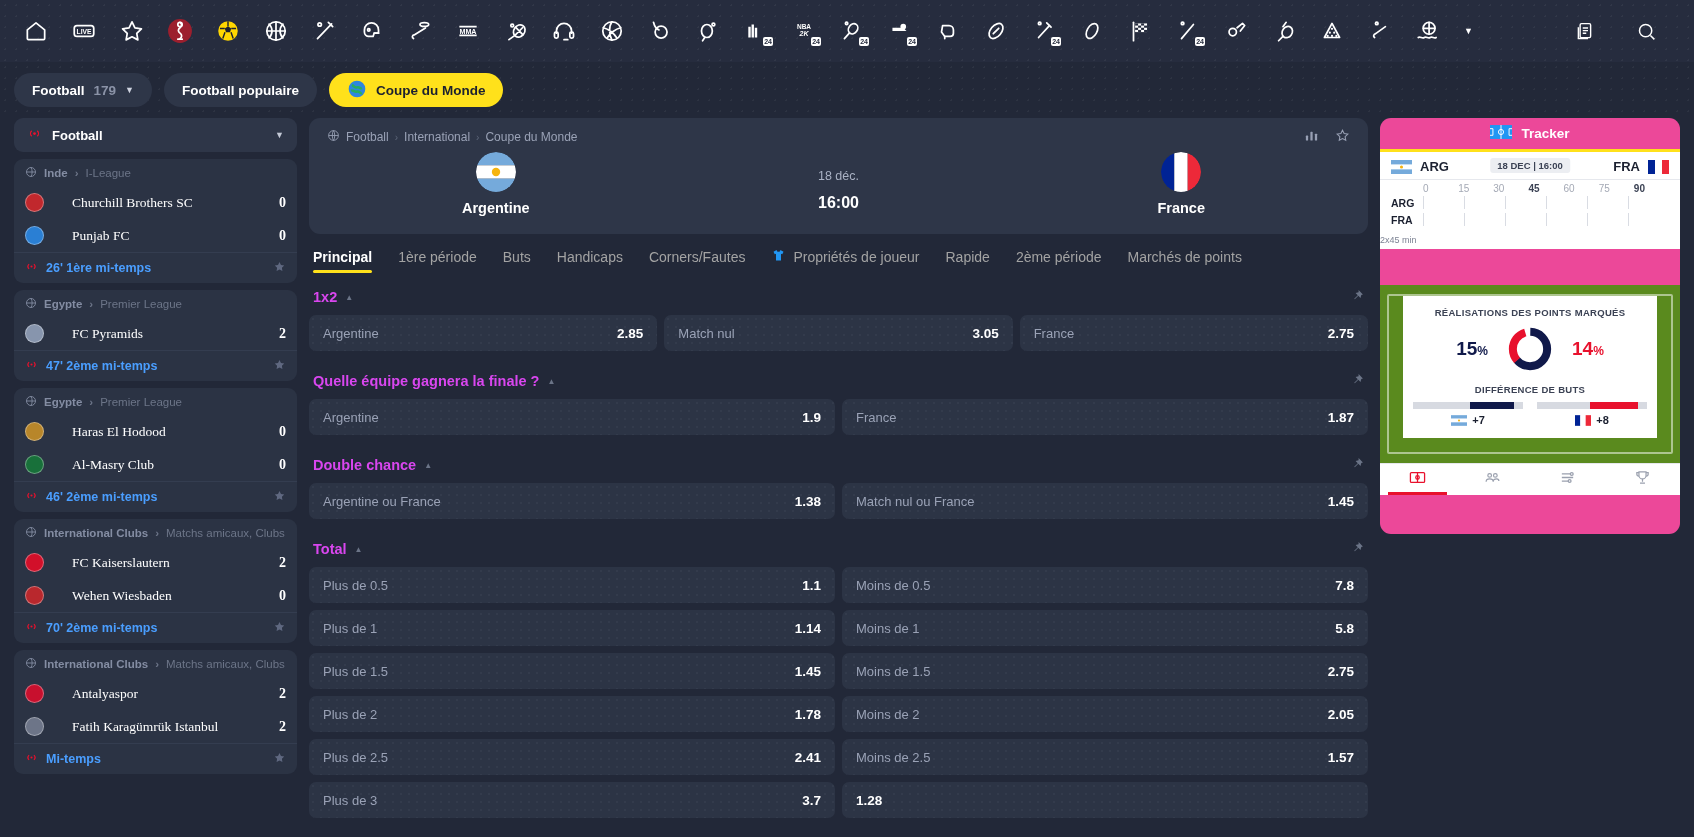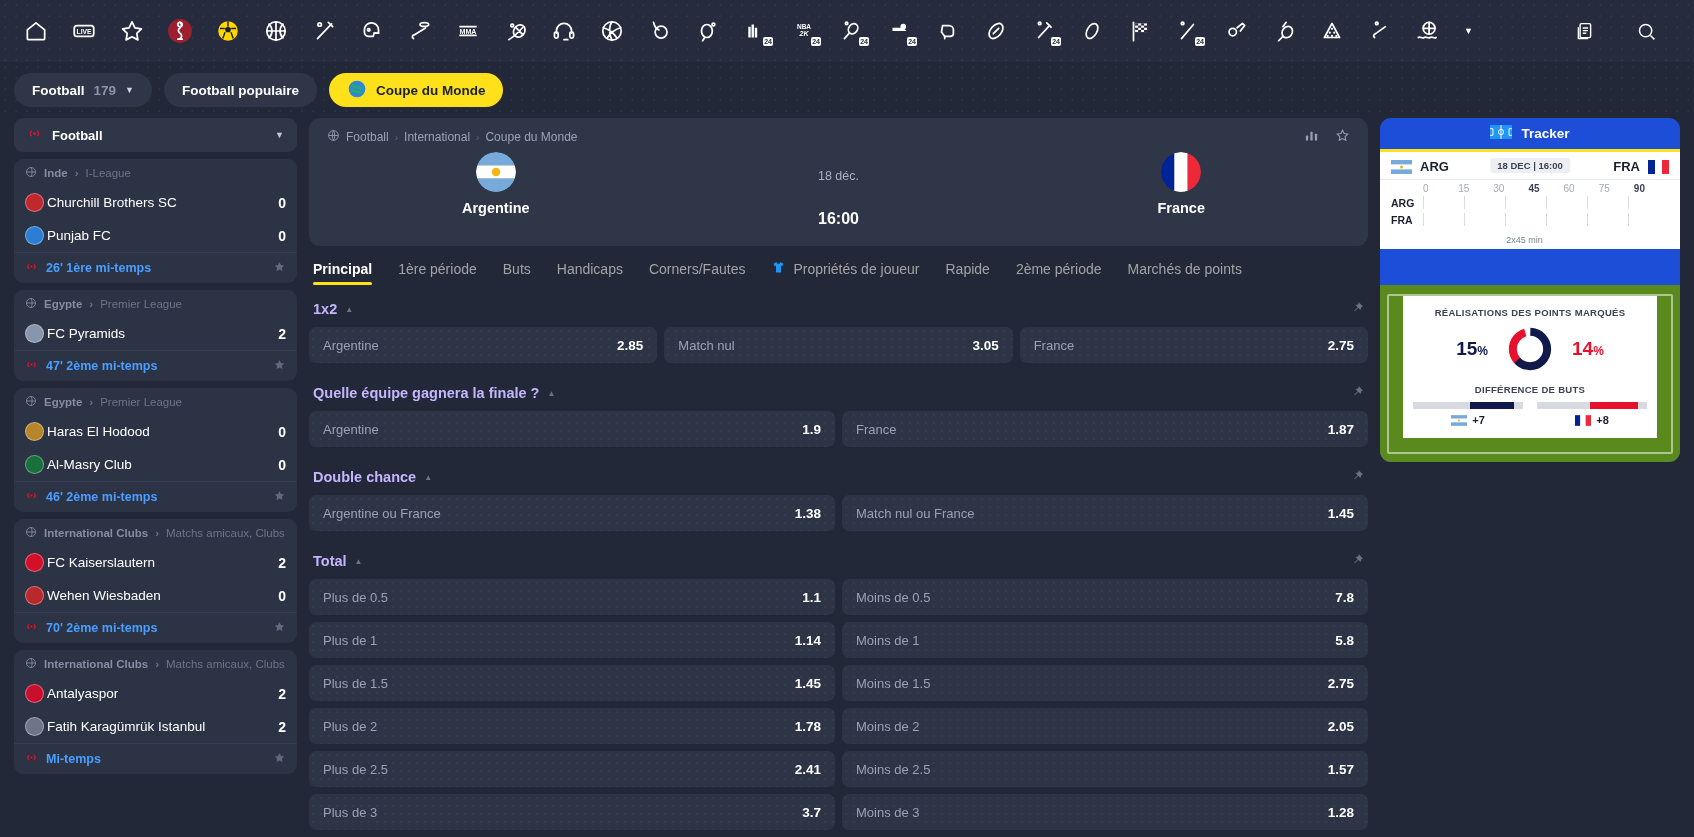--- a/index.html
+++ b/index.html
@@ -55,86 +55,86 @@
     display: flex; align-items: center; padding: 0 13px; gap: 10px; cursor: pointer;
   }
   .sb-head .t { color: #fff; font-size: 13px; font-weight: bold; flex: 1; }
   .sb-card { background: #2b3344; border-radius: 9px; overflow: hidden; flex: 0 0 auto; }
   .sb-league {
     display: flex; align-items: center; gap: 7px; padding: 7px 11px 6px 11px;
     font-size: 11.5px; color: #848da3; font-weight: bold; white-space: nowrap; overflow: hidden;
   }
   .sb-league .sub { color:#6c7588; font-weight:normal; }
   .sb-team {
-    display: flex; align-items: center; gap: 3px; padding: 5px 11px; height: 33px;
+    display: flex; align-items: center; gap: 28px; padding: 5px 11px; height: 33px; font-family: Liberation Serif, serif;
   }
   .sb-team .nm { color: #fff; font-size: 13.5px; flex: 1; white-space: nowrap; overflow: hidden; }
   .sb-team .sc { color: #fff; font-size: 14px; font-weight: bold; }
   .sb-foot {
     display: flex; align-items: center; gap: 8px; padding: 6px 11px;
     border-top: 1px solid #343d50;
   }
   .sb-foot .tm { color: #4a9eff; font-size: 12.5px; font-weight: bold; flex: 1; }
   .logo { width: 19px; height: 19px; border-radius: 50%; flex: 0 0 auto; display:block; }
   
   .main { flex: 1; min-width: 0; display: flex; flex-direction: column; }
   .match-card { background: #2e3648; border-radius: 11px; padding: 10px 18px 18px 18px; }
   .breadcrumb { display: flex; align-items: center; gap: 6px; font-size: 12px; color: #9aa2b6; }
   .breadcrumb .sep { color:#5d6679; font-size: 10px;}
   .bc-actions { margin-left: auto; display: flex; gap: 16px; color: #98a0b4; }
   .teams { display: flex; align-items: flex-start; margin-top: 6px; }
   .tcol { width: 33%; display: flex; flex-direction: column; align-items: center; gap: 8px; }
   .tname { color: #fff; font-size: 14.5px; font-weight: bold; }
-  .mid { flex:1; display: flex; flex-direction: column; align-items: center; gap: 27px; padding-top: 17px;}
+  .mid { flex:1; display: flex; flex-direction: column; align-items: center; gap: 11px; padding-top: 17px;}
   .mdate { color: #aab2c4; font-size: 12.5px; }
   .mtime { color: #fff; font-size: 16px; font-weight: bold; }
   .flag { width: 40px; height: 40px; border-radius: 50%; overflow: hidden; display:block; }
   
   .tabs { display: flex; align-items: center; gap: 26px; padding: 13px 4px 0 4px; overflow: hidden; height: 40px;}
   .tab { color: #a3a3a3; font-size: 14px; white-space: nowrap; cursor: pointer; padding-bottom: 8px; position: relative; display:flex; align-items:center; gap:7px;}
   .tab.active { color: #fff; font-weight: bold; }
   .tab.active::after {
     content:''; position: absolute; left: 0; right: 0; bottom: 0; height: 3px;
     background: #ffe11b; border-radius: 2px;
   }
   .markets { overflow: hidden; flex:1; }
   .mk-head { display: flex; align-items: center; gap: 8px; padding: 14px 4px 9px 4px; }
-  .mk-title { color: #c4b5fd; font-size: 14.5px; font-weight: bold; }
+  .mk-title { color: #d946ef; font-size: 14.5px; font-weight: bold; }
   .mk-caret { color: #6b7487; font-size: 8px; }
   .mk-pin { margin-left: auto; color: #6b7487; }
   .odds-row { display: flex; gap: 7px; margin-bottom: 7px; }
   .odd {
     flex: 1; background: #2c3445; border-radius: 7px; height: 36px;
     display: flex; align-items: center; padding: 0 14px; cursor: pointer;
     background-image: radial-gradient(rgba(255,255,255,.035) 1px, transparent 1px);
     background-size: 8px 8px;
   }
   .odd .lbl { color: #9aa2b6; font-size: 13px; flex: 1; white-space: nowrap; overflow: hidden;}
   .odd .val { color: #fff; font-size: 13.5px; font-weight: bold; }
   
-  .tracker { width: 300px; flex: 0 0 300px; background: #1d4ed8; border-radius: 11px; overflow: hidden; height: 344px;}
+  .tracker { width: 300px; flex: 0 0 300px; background: #ec4899; border-radius: 11px; overflow: hidden; height: 416px;}
   .tr-head { display: flex; align-items: center; justify-content: center; gap: 9px; height: 31px; }
   .tr-head .t { color: #fff; font-size: 13.5px; font-weight: bold; }
   .tr-white { background: #fff; }
   .tr-top { border-top: 3px solid #ffe11b; padding: 7px 11px 5px 11px; display:flex; align-items:center; position: relative;}
   .tr-team { display: flex; align-items: center; gap: 8px; }
   .tr-team .ab { color: #1b2030; font-size: 13px; font-weight: bold; }
   .tr-dt {
     position: absolute; left: 50%; transform: translateX(-50%); top: 6px;
     background: #eceef2; color: #3b4254; font-size: 9.5px; padding: 2px 7px; border-radius: 3px; font-weight: bold;
   }
   .tr-timeline { padding: 3px 11px 7px 11px; border-top: 1px solid #e6e8ed; }
   .tl-axis { display: flex; padding-left: 32px; }
   .tl-axis span { flex: 1; font-size: 10px; color: #a4a9b5; text-align: left; }
   .tl-axis span.b { color: #3b4254; font-weight: bold; }
   .tl-row { display: flex; align-items: center; height: 17px; }
   .tl-row .ab { width: 32px; font-size: 10.5px; color: #1b2030; font-weight: bold; }
   .tl-grid { flex: 1; height: 13px; display: flex; }
   .tl-grid i { flex: 1; border-left: 1px solid #d9dce3; }
-  .tr-45 { text-align: center; font-size: 9px; color: #7c8293; padding: 0 11px 4px 0; }
+  .tr-45 { text-align: left; font-size: 9px; color: #7c8293; padding: 0 11px 4px 0; }
   .pitch { background: #5a8a1e; padding: 9px 7px; position: relative; margin-top: 36px; }
   .pitch-inner { border: 2px solid rgba(255,255,255,.5); border-radius: 2px; padding: 0; min-height: 160px; position: relative;}
   .stats { background: #fff; margin: 0 14px; padding: 11px 10px 12px 10px; text-align: center;}
   .st-title { font-size: 9.5px; color: #3b4254; font-weight: bold; letter-spacing: .3px; }
   .st-donut { display: flex; align-items: center; justify-content: center; gap: 18px; margin-top: 7px; }
   .st-pct { font-size: 19px; font-weight: bold; color: #10194a; }
   .st-pct.r { color: #e8112d; }
   .st-pct small { font-size: 12px; }
   .st-sub { font-size: 9.5px; color: #3b4254; font-weight: bold; margin-top: 11px; letter-spacing:.3px;}
   .gd-row { display: flex; gap: 14px; margin-top: 7px; align-items: center; }
@@ -787,21 +787,20 @@
         <span class="lbl">Moins de 2.5</span>
         <span class="val">1.57</span>
             </div>
           </div>
           <div class="odds-row">
             <div class="odd">
         <span class="lbl">Plus de 3</span>
         <span class="val">3.7</span>
             </div>
             <div class="odd">
-        <span class="lbl">Moins de 3</span>
         <span class="val">1.28</span>
             </div>
           </div>
         </div>
       </div>
   </div>
 
   <div class="tracker">
     <div class="tr-head">
       <span>

